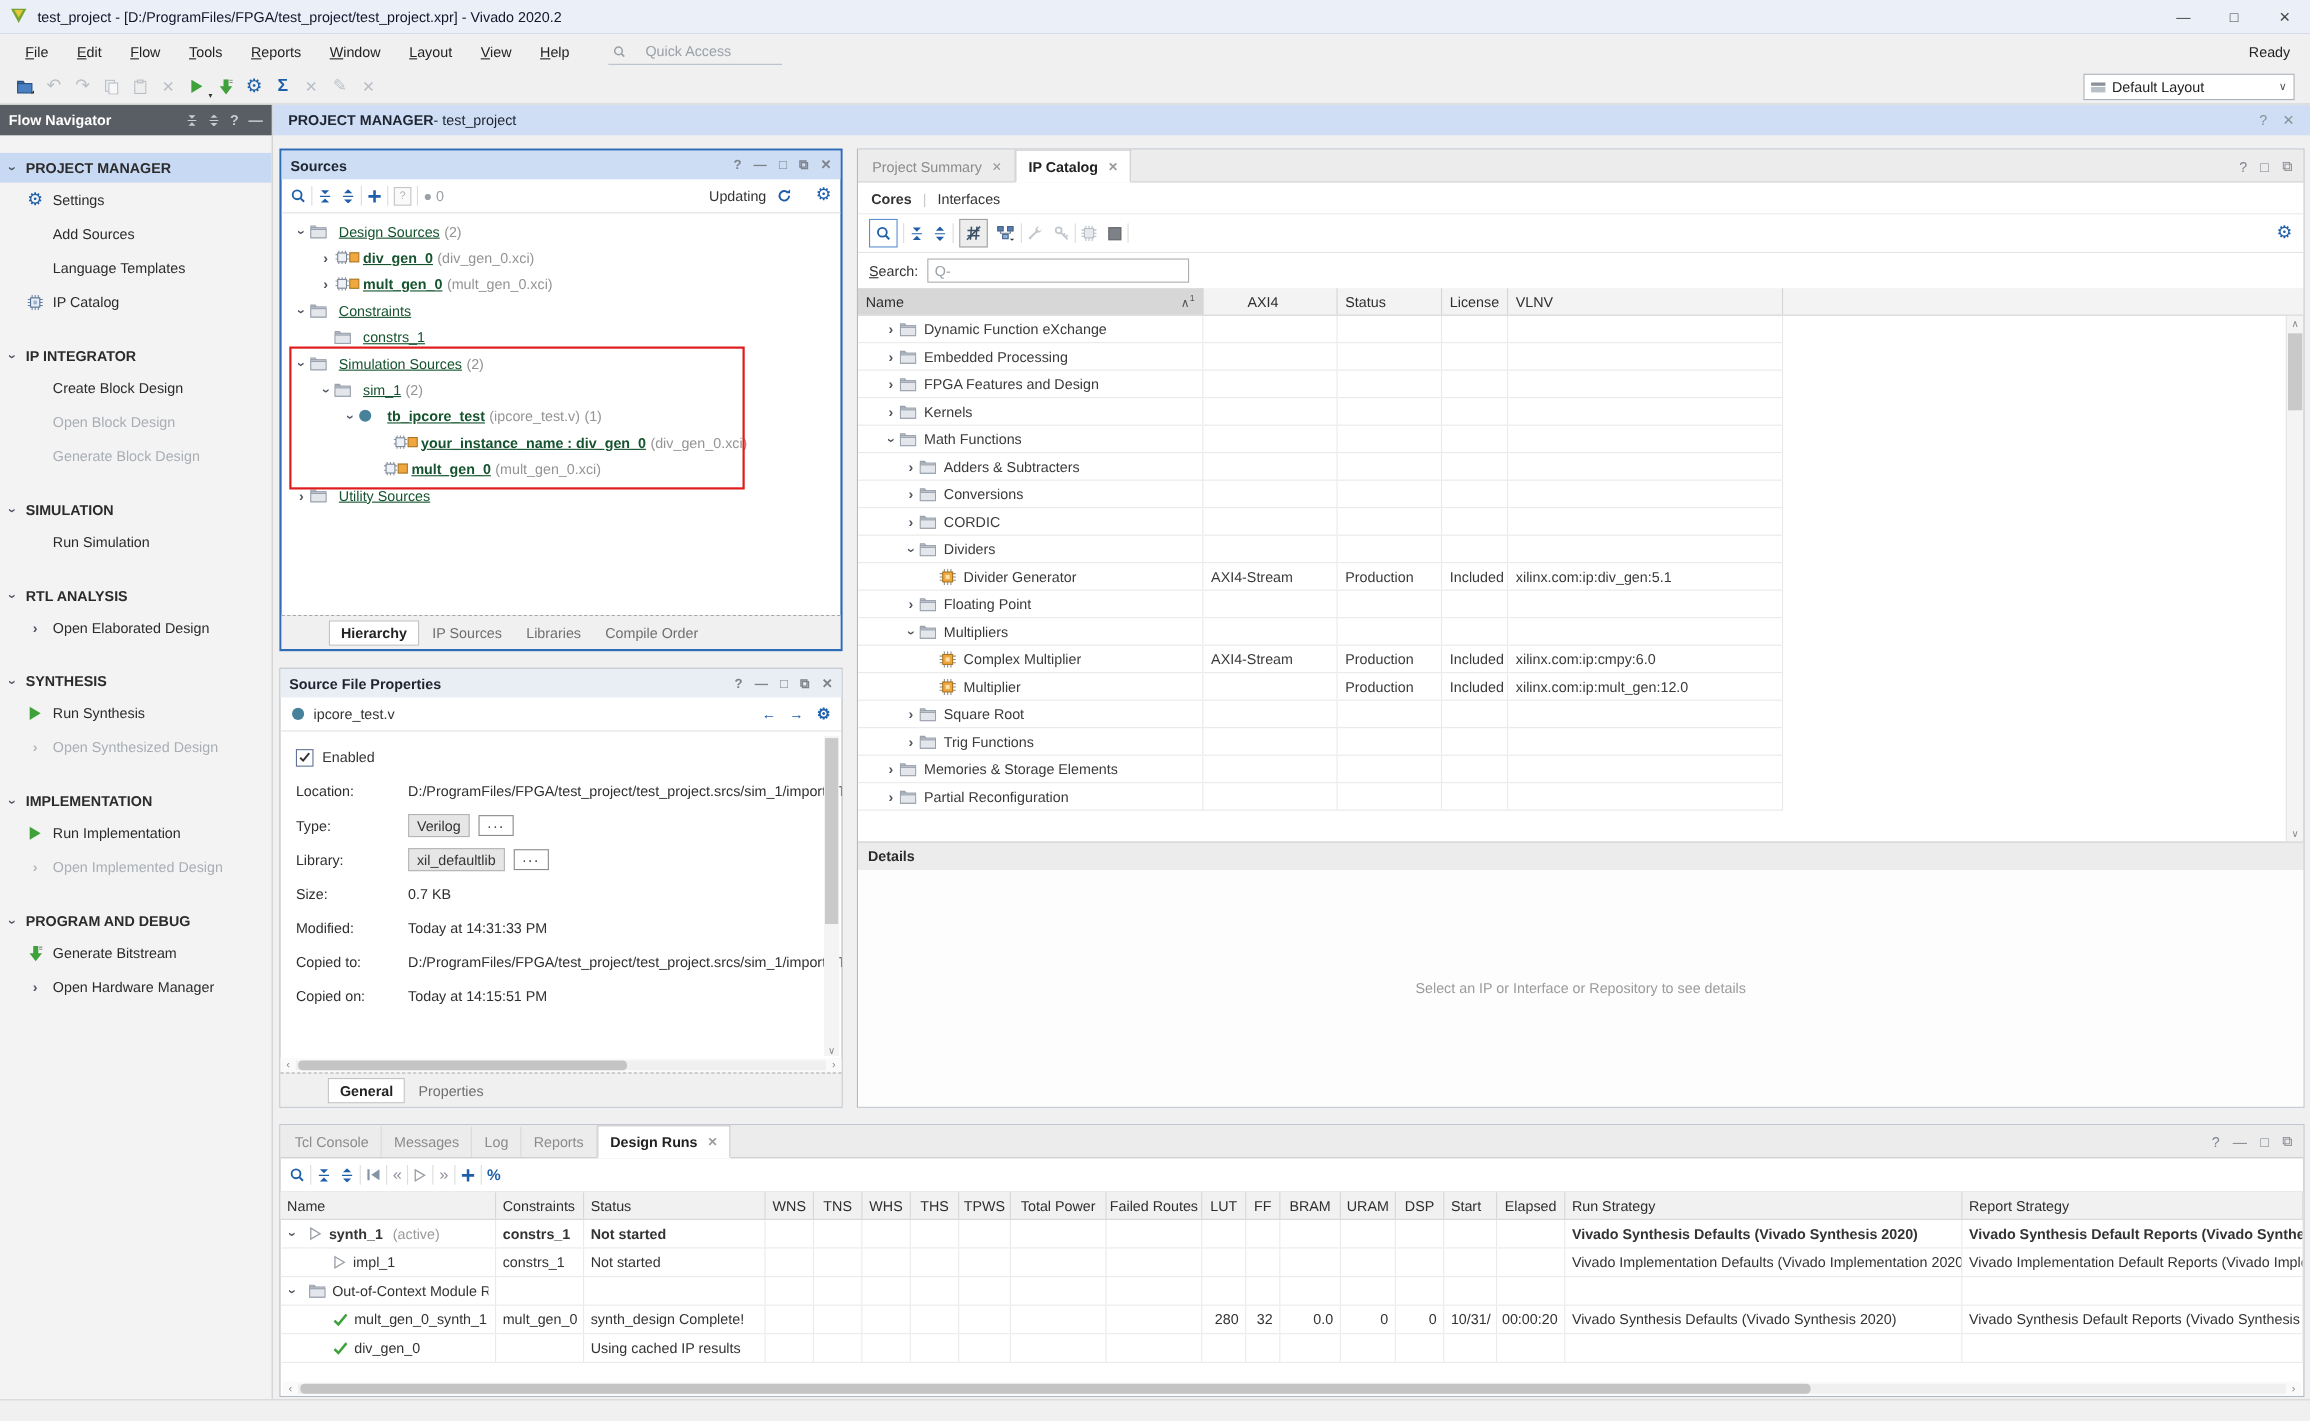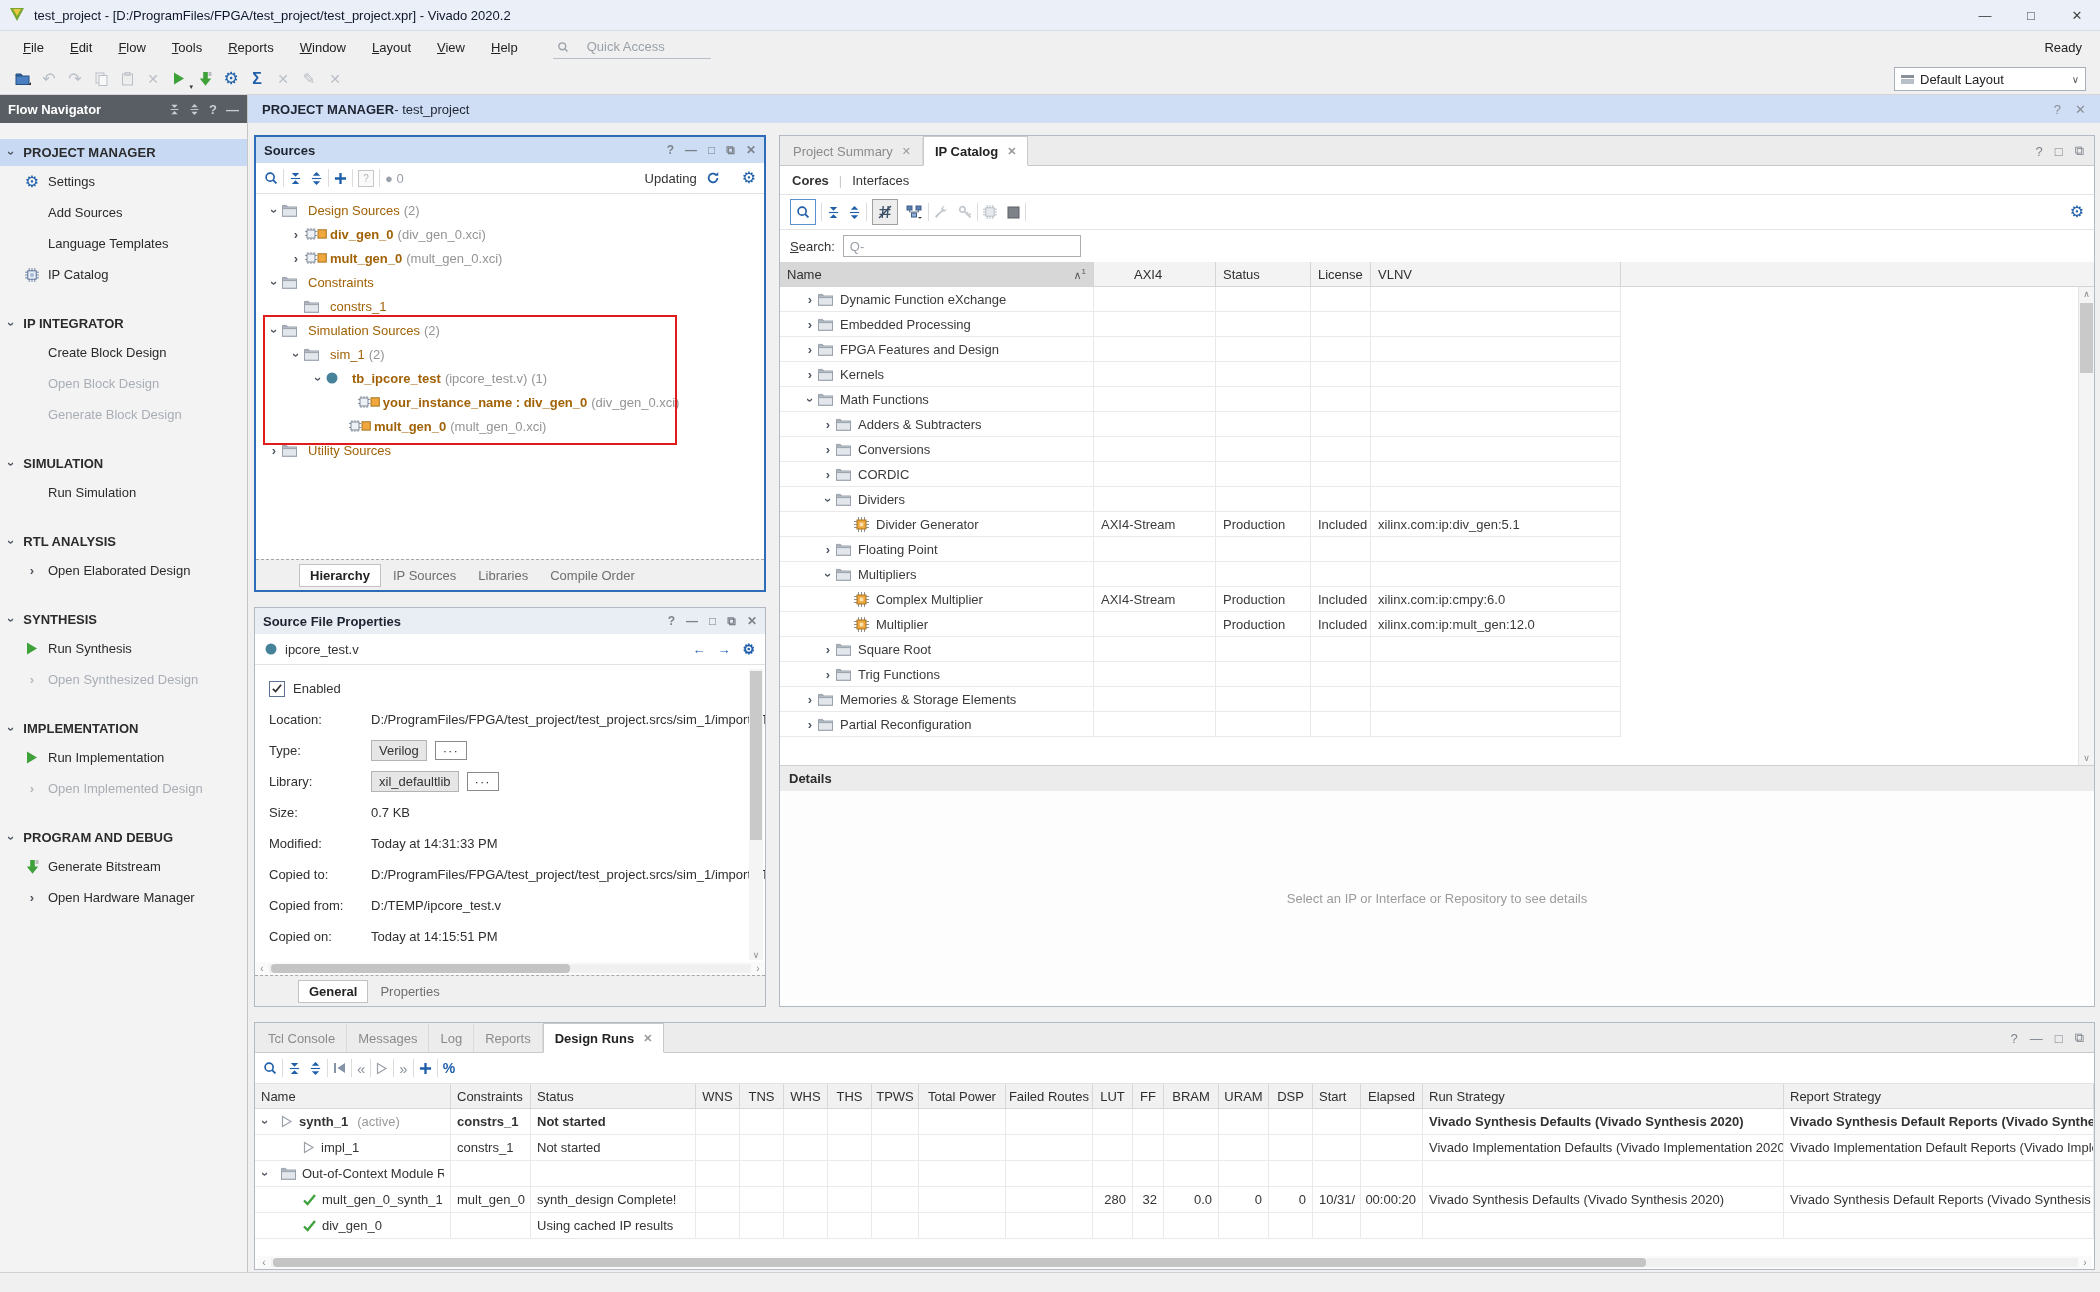--- a/index.html
+++ b/index.html
@@ -65,21 +65,21 @@
   
   .sources-panel{height:457px;border:2px solid #2f6cb7;}
   .sources-panel .panel-header{background:#cdddf4;}
   .ptoolbar{height:30px;border-bottom:1px solid #e2e2e2;display:flex;align-items:center;padding:0 8px;flex:none;}
   .ptoolbar .right{margin-left:auto;display:flex;align-items:center;gap:9px;}
   .updating-lbl{color:#333;}
   .tree{flex:1;position:relative;padding-top:4px;overflow:hidden;}
   .trow{height:24px;display:flex;align-items:center;white-space:nowrap;}
   .trow .arr{width:16px;flex:none;display:flex;justify-content:center;}
   .trow .tic{width:26px;flex:none;display:flex;align-items:center;}
-  .trow .nm{color:#a16207;}
+  .trow .nm{color:#14532d;text-decoration:underline;}
   .trow .nm.b{font-weight:bold;}
   .trow .meta,.trow .cnt{color:#949494;margin-left:4px;}
   .redbox{position:absolute;left:7px;top:121px;width:410px;height:126px;border:2px solid #e01b1b;pointer-events:none;}
   .bottom-tabs{height:30px;background:#f0f0f0;border-top:1px dashed #a8a8a8;display:flex;align-items:center;padding:0 6px;gap:2px;flex:none;}
   .btab{padding:3px 10px;color:#6f6f6f;}
   .btab.act{background:#fff;border:1px solid #c2c2c2;color:#222;font-weight:bold;margin-left:37px;}
 
   
   .props-panel{margin-top:15px;flex:1;}
   .props-panel .panel-header{background:#e9edf4;}
@@ -742,24 +742,20 @@
                   </div>
                   <div class="frow">
       <span class="flabel">Modified:</span>
                     <span class="fval">Today at 14:31:33 PM</span>
                   </div>
                   <div class="frow">
       <span class="flabel">Copied to:</span>
                     <span class="fval">D:/ProgramFiles/FPGA/test_project/test_project.srcs/sim_1/imports/TE</span>
                   </div>
                   <div class="frow">
-      <span class="flabel">Copied from:</span>
-                    <span class="fval">D:/TEMP/ipcore_test.v</span>
-                  </div>
-                  <div class="frow">
       <span class="flabel">Copied on:</span>
                     <span class="fval">Today at 14:15:51 PM</span>
                   </div>
                   <div class="vscroll">
                     <span class="thumb"></span>
                     <span class="sarr">∨</span>
                   </div>
                 </div>
               <div class="hscroll">
                 <span class="harr">‹</span>

